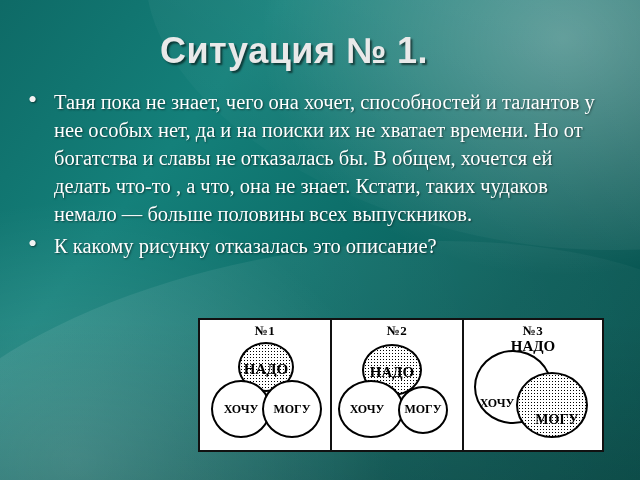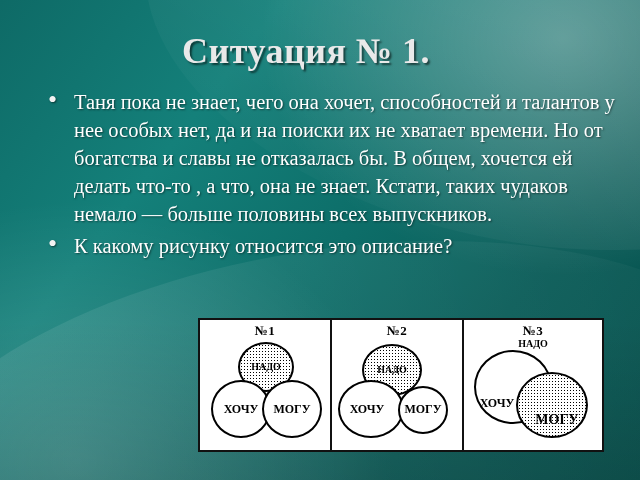--- a/index.html
+++ b/index.html
@@ -50,35 +50,35 @@
     left: 0;
     bottom: -80px;
     width: 640px;
     height: 240px;
     background: linear-gradient(0deg, rgba(0,0,0,0.18), rgba(0,0,0,0.0));
     pointer-events: none;
   }
 
   .title {
     position: absolute;
-    left: 16px;
+    left: 4px;
     top: 30px;
     width: 580px;
     text-align: center;
-    font-family: Liberation Serif, serif;
+    font-family: Liberation Sans, sans-serif;
     font-size: 36px;
     font-weight: bold;
     color: #e9e9e9;
     text-shadow: 2px 2px 2px rgba(0,0,0,0.55);
     letter-spacing: 0.5px;
   }
 
   .body {
     position: absolute;
-    left: 40px;
+    left: 20px;
     top: 88px;
     width: 590px;
     color: #ffffff;
     font-size: 20.5px;
     line-height: 28px;
   }
   ul.bullets {
     list-style: none;
     margin: 0;
     padding: 0;
@@ -148,38 +148,38 @@
     box-sizing: border-box;
   }
   .lbl {
     position: absolute;
     font-family: "Liberation Serif", serif;
     font-weight: bold;
     color: #000;
     white-space: nowrap;
     text-align: center;
   }
-  .lbl.small { font-size: 10px; }
+  .lbl.small { font-size: 15px; }
   .lbl.mid { font-size: 12px; }
   .lbl.big { font-size: 14px; }
 </style>
 </head>
 <body>
 
 <div class="slide">
   <div class="swoosh1"></div>
   <div class="swoosh2"></div>
   <div class="swoosh3"></div>
 
   <div class="title">Ситуация № 1.</div>
 
   <div class="body">
     <ul class="bullets">
       <li>Таня пока не знает, чего она хочет, способностей и талантов у нее особых нет, да и на поиски их не хватает времени. Но от богатства и славы не отказалась бы. В общем, хочется ей делать что-то , а что, она не знает. Кстати, таких чудаков немало — больше половины всех выпускников.</li>
-      <li>К какому рисунку относится это описание?</li>
+      <li>К какому рисунку отказалась это описание?</li>
     </ul>
   </div>
 
   <div class="figure">
 
     <div class="fig-col c1">
       <div class="fig-head">№1</div>
       <div class="dotcircle" style="left:38px; top:22px; width:56px; height:50px;"></div>
       <div class="lbl small" style="left:38px; top:41px; width:56px;">НАДО</div>
       <div class="plaincircle" style="left:11px; top:60px; width:60px; height:58px;"></div>

